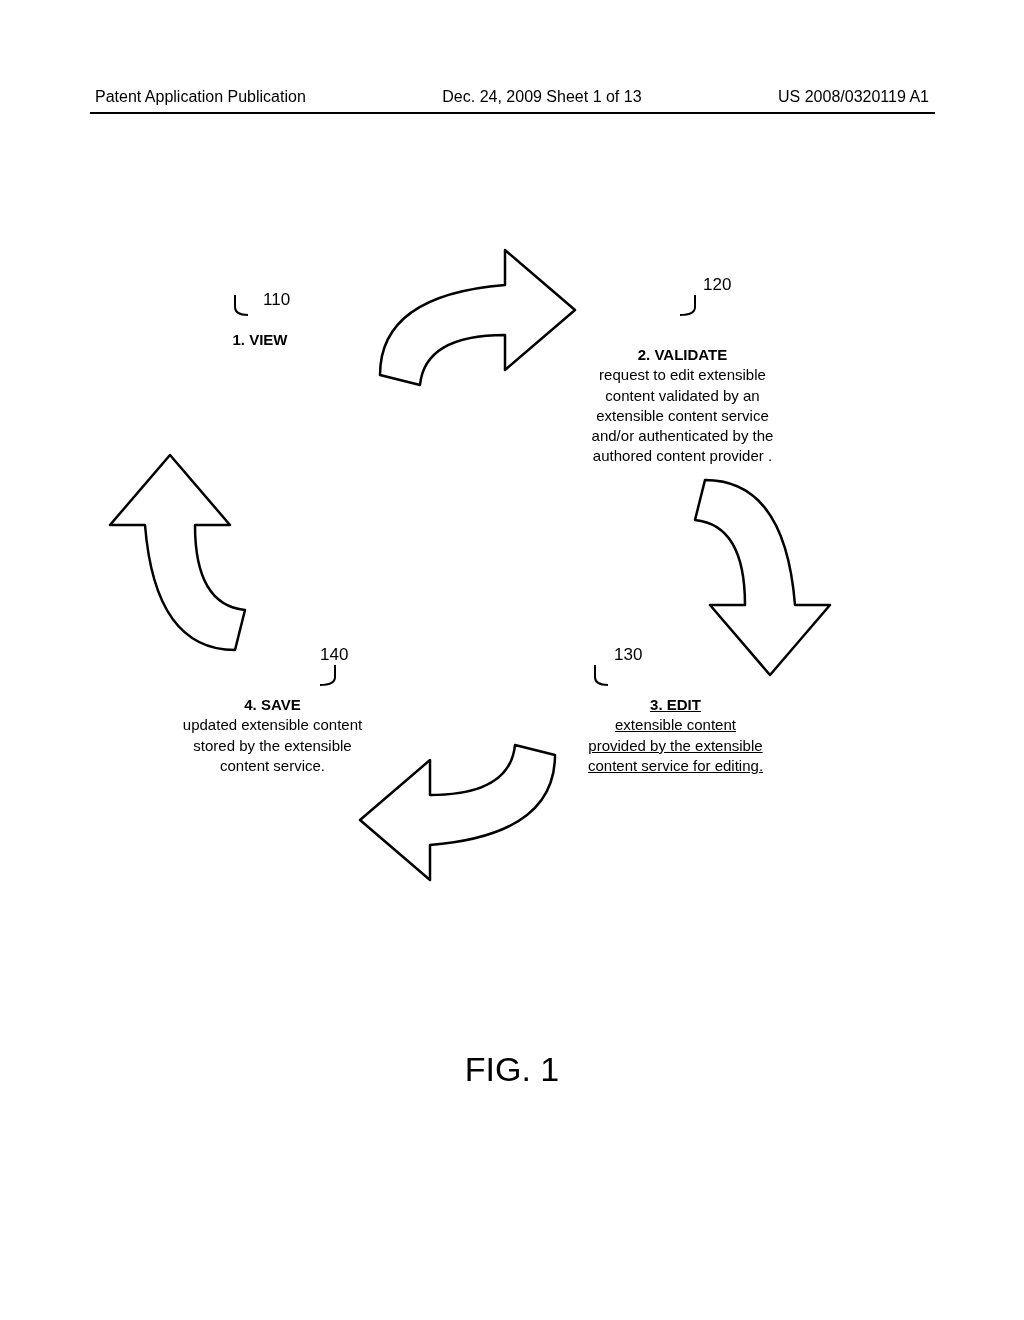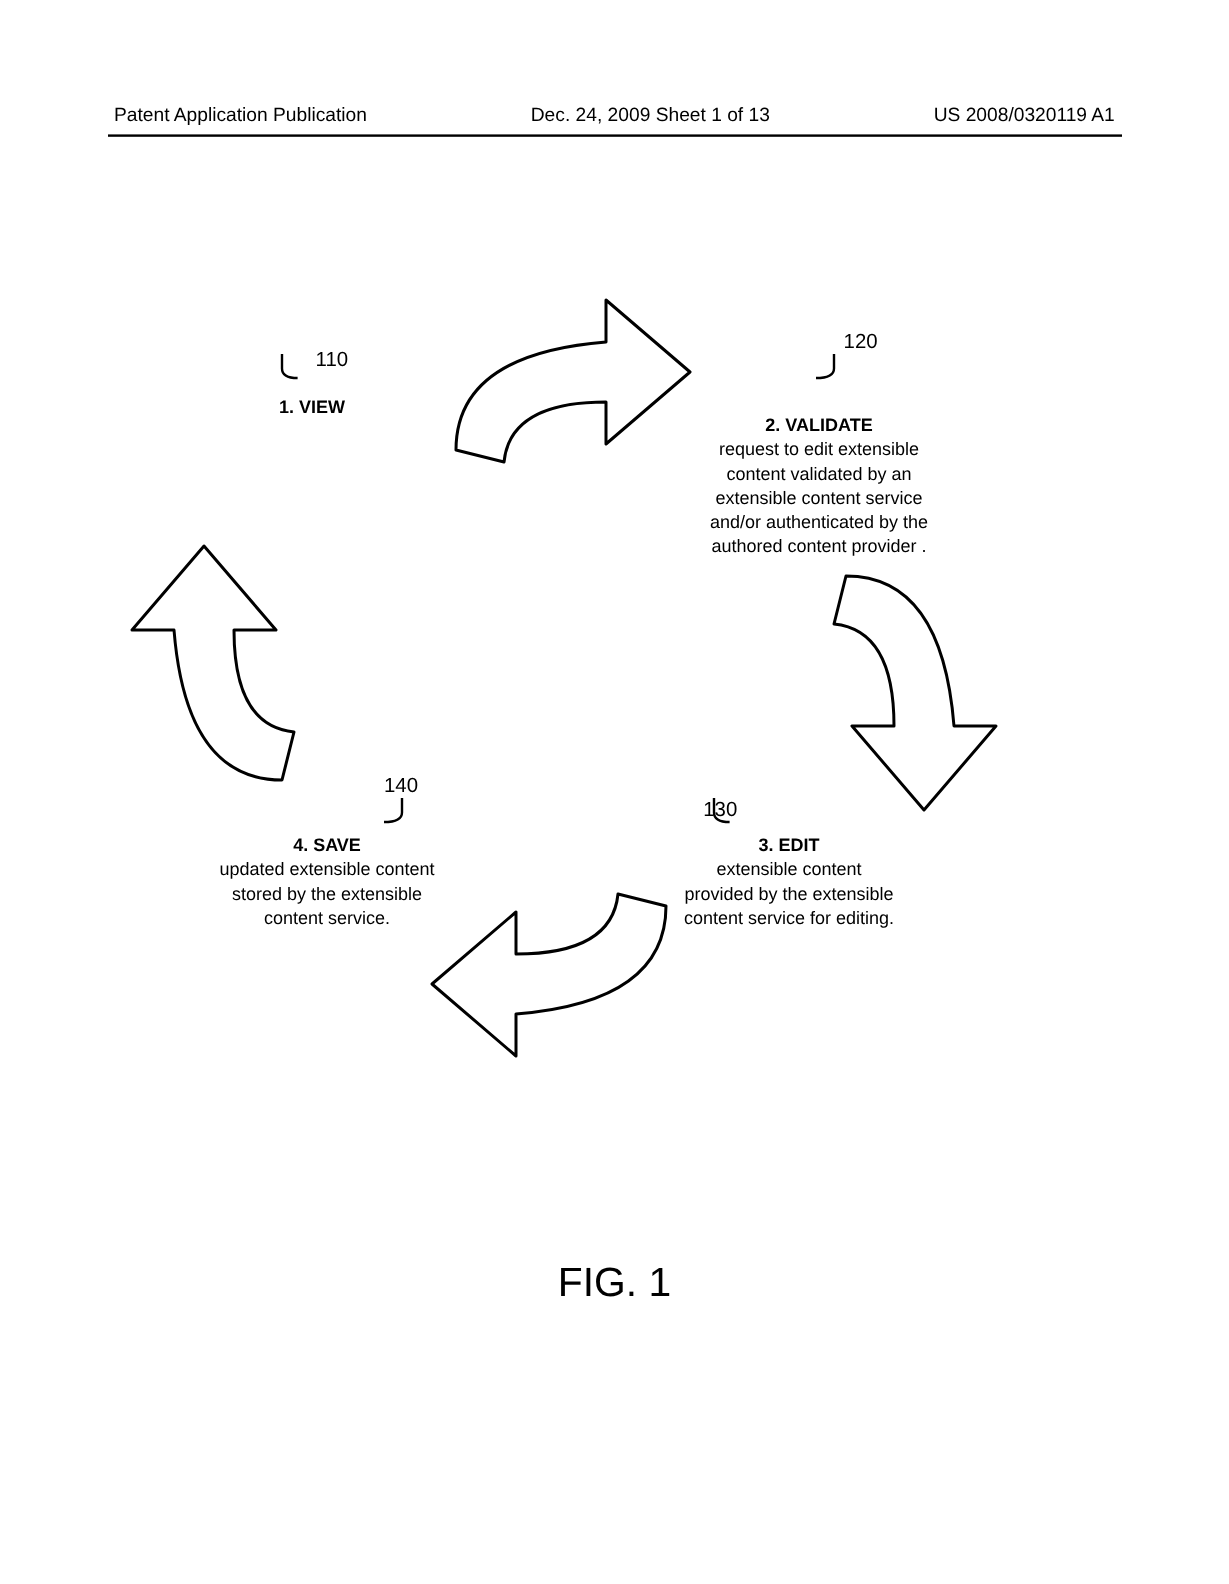--- a/index.html
+++ b/index.html
@@ -103,25 +103,25 @@
   </svg>
   <div class="step" style="left:415px; top:70px; width:235px;">
     <div class="step-title">2.  VALIDATE</div>
     <div style="white-space:pre-line;">request to edit extensible
 content validated by an
 extensible content service
 and/or authenticated by the
 authored content provider .</div>
   </div>
 
-  <div class="ref-num" style="left:436px; top:370px;margin-top:20px;">130</div>
+  <div class="ref-num" style="left:464px; top:370px;">130</div>
   <svg class="ref-tick" style="left:440px; top:390px;" width="30" height="25">
     <path d="M 5 0 L 5 12 Q 5 20 18 20" stroke="#000" stroke-width="2" fill="none"></path>
   </svg>
-  <div class="step" style="left:395px; top:420px; width:225px;">
+  <div class="step" style="left:413px; top:420px; width:225px;text-decoration:underline;">
     <div class="step-title">3.  EDIT</div>
     <div style="white-space:pre-line;">extensible content
 provided by the extensible
 content service for editing.</div>
   </div>
 
   <div class="ref-num" style="left:170px; top:370px;">140</div>
   <svg class="ref-tick" style="left:160px; top:390px;" width="30" height="25">
     <path d="M 25 0 L 25 12 Q 25 20 10 20" stroke="#000" stroke-width="2" fill="none"></path>
   </svg>

